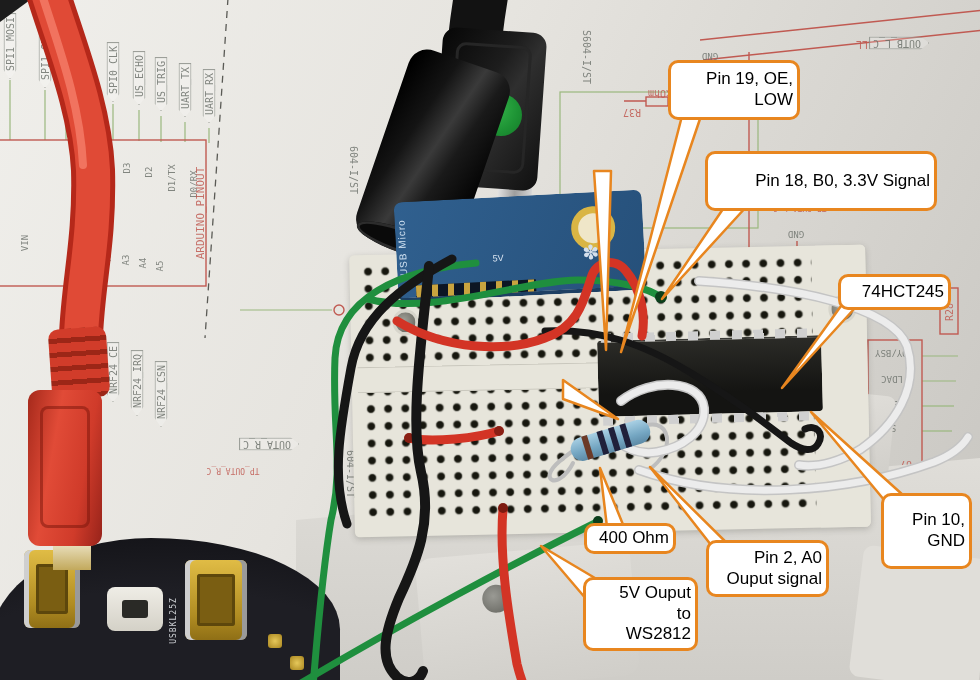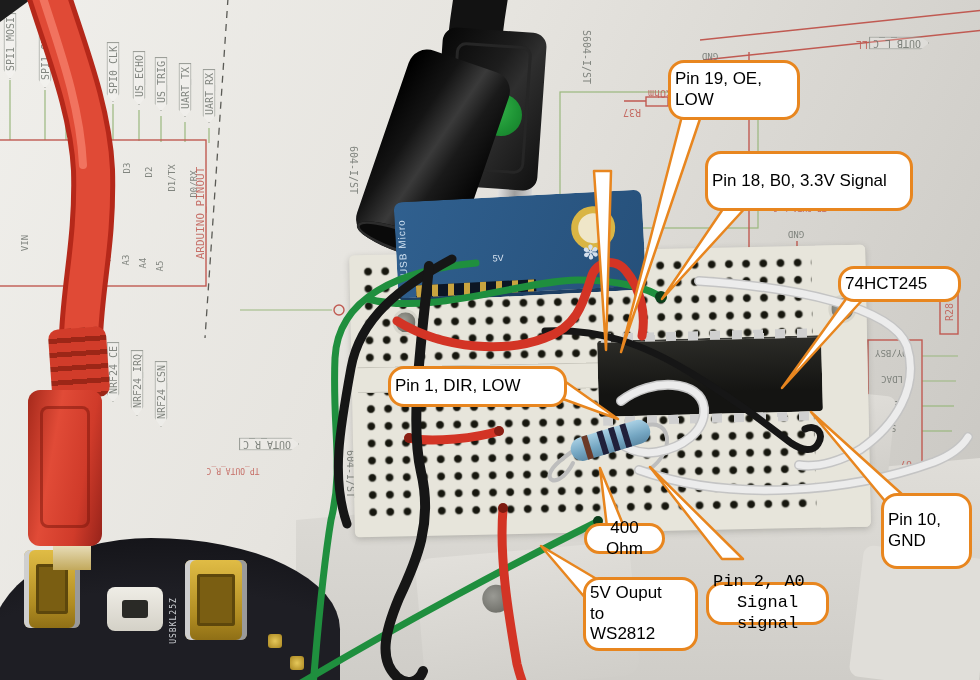--- a/index.html
+++ b/index.html
@@ -93,22 +93,22 @@
   .ada-vtext{position:absolute;left:-22px;top:40px;transform:rotate(-90deg);
     font-size:10px;color:#cfe0f0;letter-spacing:1px;}
   .ada-5v{position:absolute;left:96px;top:56px;font-size:9px;color:#dbe6f2;}
   .ada-pins{position:absolute;left:18px;bottom:0;width:120px;height:12px;background:#0d1624;
     background-image:repeating-linear-gradient(90deg,#c9a43f 0 6px,transparent 6px 16px);}
   .resistor{left:556px;top:410px;width:112px;height:64px;z-index:16;transform:rotate(-17deg);}
   .res-body{position:absolute;left:14px;top:18px;width:82px;height:24px;border-radius:12px;
     background:linear-gradient(180deg,#a9d0e4,#74a6c2 60%,#5d8aa6);}
   .res-band{position:absolute;top:18px;width:6px;height:24px;}
   
-  .callout{position:absolute;z-index:30;background:#fff;border:3px solid #E8861F;border-radius:16px;
-    display:flex;flex-direction:column;align-items:flex-start;justify-content:center;
+  .callout{position:absolute;z-index:30;background:#fff;border:3px solid #E8861F;border-radius:10px;
+    display:flex;flex-direction:column;align-items:flex-end;justify-content:center;
     font-size:17px;line-height:1.22;color:#000;box-sizing:border-box;padding:2px 4px;text-align:center;}
   #tails{z-index:29;}
   #wires{z-index:15;}
   #cables{z-index:9;}
   #schem{z-index:2;}
 </style>
 </head>
 <body>
 
 <div id="stage">
@@ -305,35 +305,32 @@
       <polygon points="607,527 624,527 600,468" fill="#FFFFFF" stroke="#E8861F" stroke-width="2.5" stroke-linejoin="round"></polygon>
       <polygon points="722,559 743,559 650,467" fill="#FFFFFF" stroke="#E8861F" stroke-width="2.5" stroke-linejoin="round"></polygon>
       <polygon points="885,501 904,496 811,412" fill="#FFFFFF" stroke="#E8861F" stroke-width="2.5" stroke-linejoin="round"></polygon>
       <polygon points="587,600 600,581 541,546" fill="#FFFFFF" stroke="#E8861F" stroke-width="2.5" stroke-linejoin="round"></polygon>
     </svg>
 
     <div class="callout" style="left: 668px; top: 60px; width: 132px; height: 60px;">
       <div>Pin 19, OE,</div>
       <div>LOW</div>
     </div>
-    <div class="callout" style="left: 705px; top: 151px; width: 208px; height: 60px;">
+    <div class="callout" style="left: 705px; top: 151px; width: 232px; height: 60px;">
       <div>Pin 18, B0, 3.3V Signal</div>
     </div>
-    <div class="callout" style="left: 838px; top: 266px; width: 123px; height: 36px;">
+    <div class="callout" style="left: 838px; top: 274px; width: 113px; height: 36px;">
       <div>74HCT245</div>
     </div>
-    <div class="callout" style="left: 388px; top: 366px; width: 179px; height: 41px;">
-      <div>Pin 1, DIR, LOW</div>
-    </div>
-    <div class="callout" style="left: 584px; top: 523px; width: 81px; height: 31px;">
+    <div class="callout" style="left: 584px; top: 523px; width: 92px; height: 31px;">
       <div>400 Ohm</div>
     </div>
-    <div class="callout" style="left: 706px; top: 582px; width: 123px; height: 43px; font-family: Liberation Mono, monospace;">
+    <div class="callout" style="left: 706px; top: 540px; width: 123px; height: 57px;">
       <div>Pin 2, A0</div>
-      <div>Signal signal</div>
+      <div>Ouput signal</div>
     </div>
     <div class="callout" style="left: 881px; top: 493px; width: 91px; height: 76px;">
       <div>Pin 10,</div>
       <div>GND</div>
     </div>
     <div class="callout" style="left: 583px; top: 577px; width: 115px; height: 74px;">
       <div>5V Ouput</div>
       <div>to</div>
       <div>WS2812</div>
     </div>

